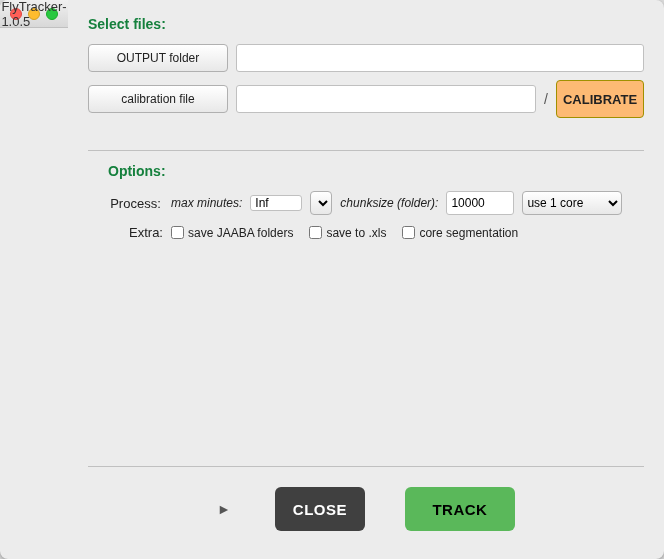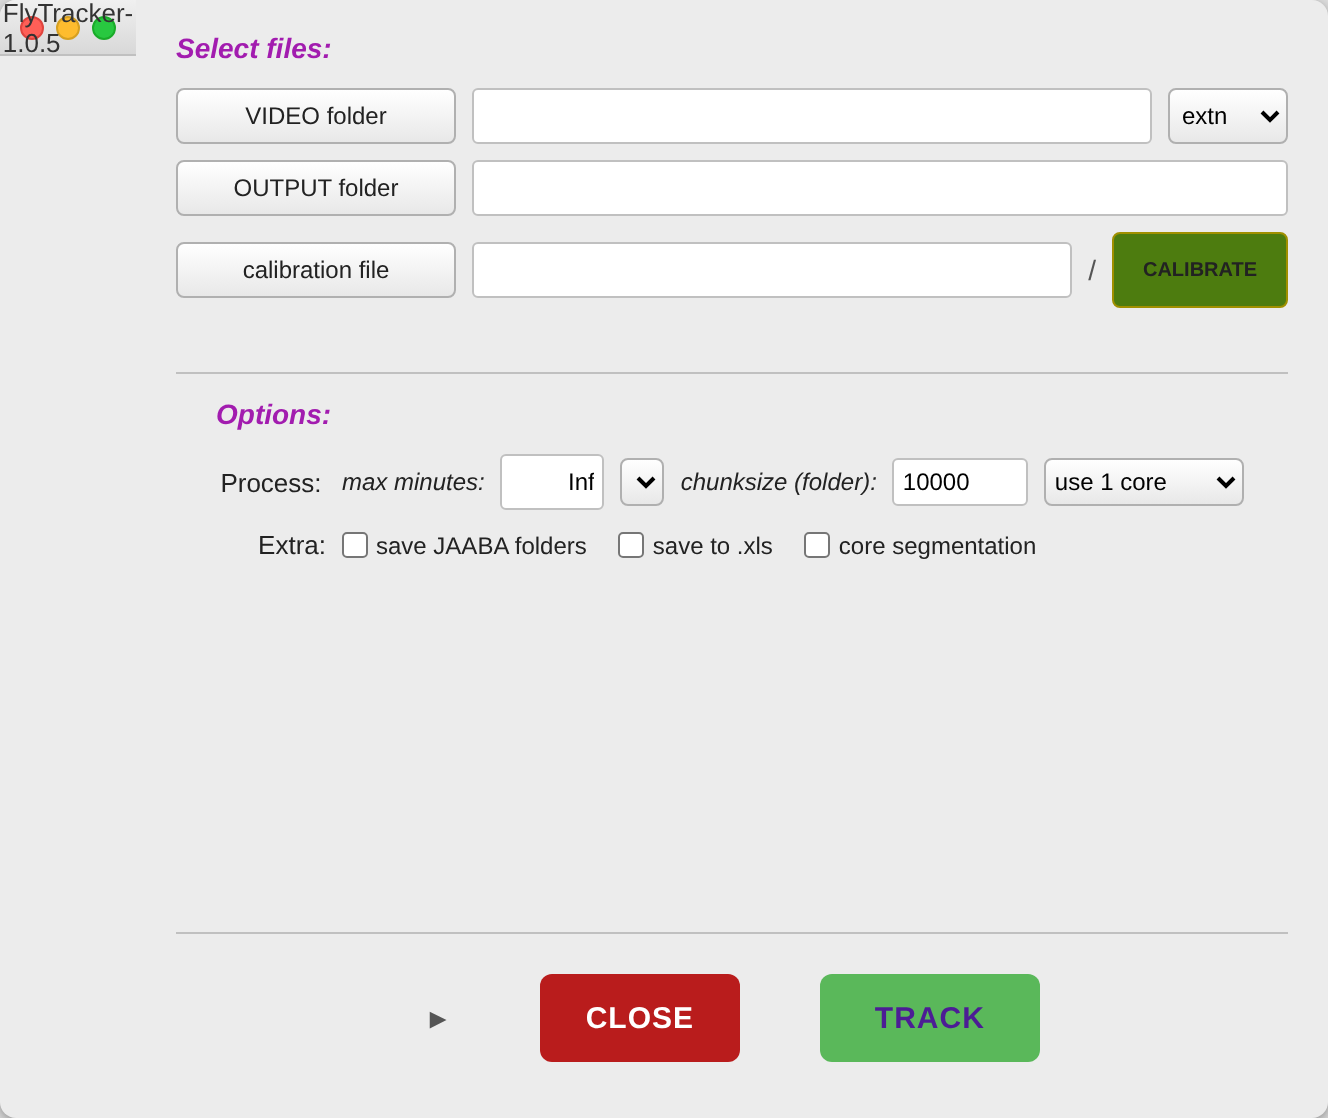--- a/index.html
+++ b/index.html
@@ -64,23 +64,22 @@
     .content {
       padding: 16px 20px 16px 20px;
       flex: 1;
       display: flex;
       flex-direction: column;
     }
 
     .section-title {
       font-size: 14px;
       font-weight: 700;
-      color: #a21caf;
+      color: #15803d;
       margin-bottom: 12px;
-      font-style: italic;
     }
 
     .files-section {
       margin-bottom: 12px;
     }
 
     .file-row {
       display: flex;
       align-items: center;
       margin-bottom: 8px;
@@ -128,24 +127,24 @@
 
     .slash {
       font-size: 14px;
       color: #555;
       flex-shrink: 0;
     }
 
     .calibrate-btn {
       width: 88px;
       height: 38px;
-      background: #4d7c0f;
+      background: #fdba74;
       border: 1px solid #a09000;
       border-radius: 4px;
-      font-size: 10px;
+      font-size: 13px;
       font-weight: 700;
       color: #222;
       cursor: pointer;
       flex-shrink: 0;
       display: flex;
       align-items: center;
       justify-content: center;
     }
 
     .divider {
@@ -174,27 +173,27 @@
     }
 
     .process-label-inner {
       font-size: 12px;
       color: #222;
       font-style: italic;
     }
 
     .small-input {
       width: 52px;
-      height: 28px;
+      height: 16px;
       border: 1px solid #c0c0c0;
       border-radius: 3px;
       background: #fff;
       padding: 0 4px;
       font-size: 12px;
-      text-align: right;
+      text-align: left;
     }
 
     .spinner-select {
       height: 24px;
       border: 1px solid #b0b0b0;
       border-radius: 4px;
       background: linear-gradient(to bottom, #ffffff, #e8e8e8);
       font-size: 12px;
       cursor: pointer;
       appearance: auto;
@@ -264,41 +263,41 @@
     .buttons-row {
       display: flex;
       justify-content: center;
       gap: 40px;
       margin-top: 8px;
       padding-bottom: 12px;
       align-items: center;
     }
 
     .close-btn {
-      width: 100px;
+      width: 90px;
       height: 44px;
-      background: #b91c1c;
+      background: #404040;
       border: none;
       border-radius: 6px;
       font-size: 15px;
       font-weight: 700;
       color: #fff;
       cursor: pointer;
       letter-spacing: 0.5px;
     }
 
     .track-btn {
       width: 110px;
       height: 44px;
       background: #5ab85a;
       border: none;
       border-radius: 6px;
       font-size: 15px;
       font-weight: 700;
-      color: #4c1d95;
+      color: #000000;
       cursor: pointer;
       letter-spacing: 0.5px;
     }
 
     .arrow-icon {
       font-size: 14px;
       color: #555;
       margin-right: 4px;
     }
   </style>
@@ -314,30 +313,20 @@
       <div class="traffic-light maximize"></div>
     </div>
     <span class="title-bar-title">FlyTracker-1.0.5</span>
   </div>
 
   <div class="content">
 
     <div class="files-section">
       <div class="section-title">Select files:</div>
 
-      <div class="file-row">
-        <button class="file-btn">VIDEO folder</button>
-        <input class="file-input" type="text" value="" style="">
-        <select class="extn-select">
-          <option>extn</option>
-          <option>.avi</option>
-          <option>.mp4</option>
-          <option>.mov</option>
-        </select>
-      </div>
 
       <div class="file-row">
         <button class="file-btn">OUTPUT folder</button>
         <input class="file-input" type="text" value="" style="">
       </div>
 
       <div class="file-row">
         <button class="file-btn">calibration file</button>
         <input class="file-input" type="text" value="" style="">
         <span class="slash">/</span>

